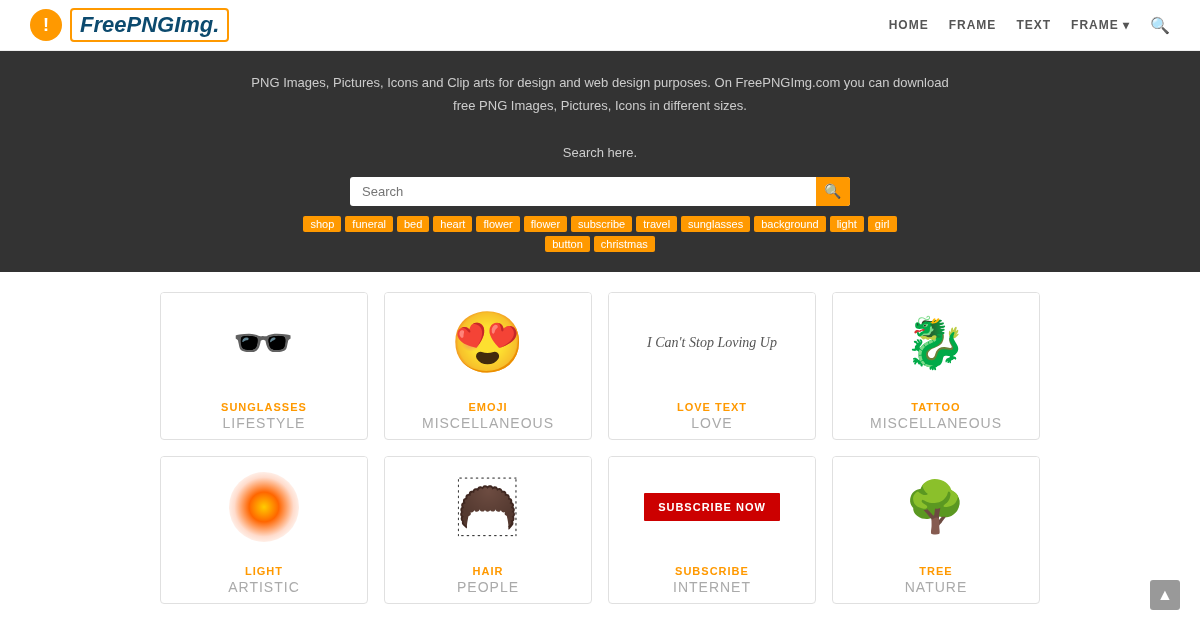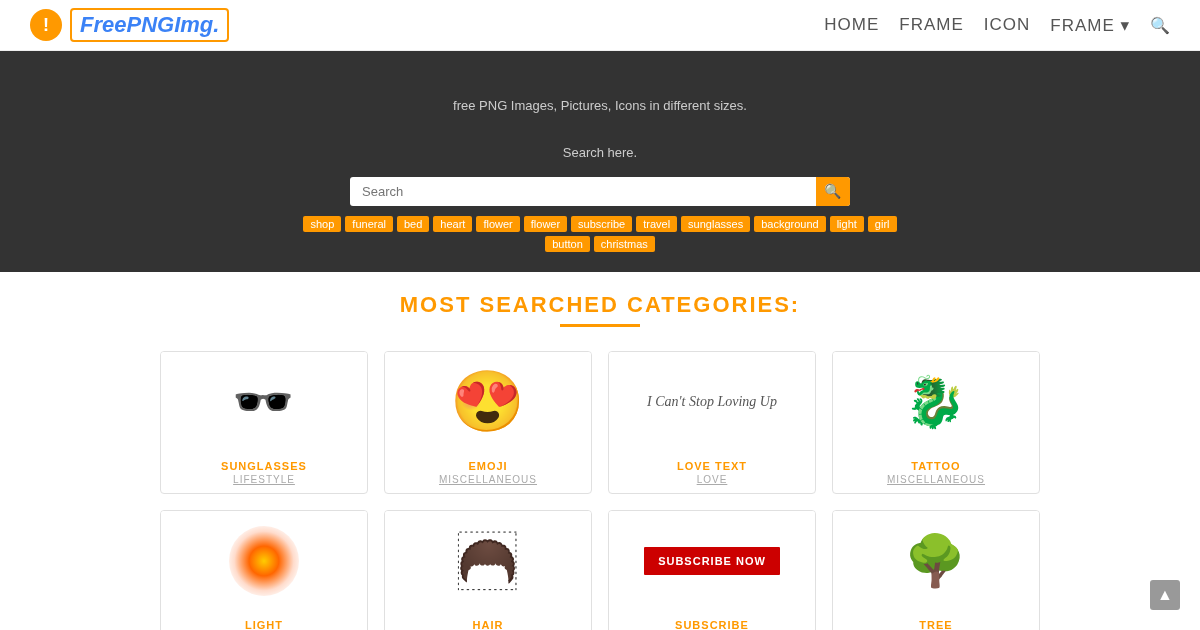--- a/index.html
+++ b/index.html
@@ -27,36 +27,36 @@
       display: flex;
       align-items: center;
       justify-content: center;
       color: #fff;
       font-weight: bold;
       font-size: 18px;
     }
     #logo-text {
       font-size: 22px;
       font-style: italic;
-      color: #3b82f6;
+      color: #0c4a6e;
       border: 2px solid #f90;
       padding: 2px 8px;
       border-radius: 4px;
       font-weight: bold;
     }
     #nav {
       display: flex;
       align-items: center;
       gap: 20px;
     }
     #nav a {
       text-decoration: none;
       color: #555;
-      font-size: 17px;
-      font-weight: 400;
+      font-size: 12px;
+      font-weight: 700;
       letter-spacing: 1px;
     }
     #search-icon-nav {
       color: #555;
       font-size: 16px;
       cursor: pointer;
     }
 
     
     #hero {
@@ -170,26 +170,25 @@
     }
     .cat-label {
       padding: 8px 4px 2px;
       font-size: 11px;
       font-weight: 900;
       color: #f90;
       letter-spacing: 1px;
       text-transform: uppercase;
     }
     .cat-sublabel {
-      font-size: 10px;
+      font-size: 14px;
       color: #aaa;
       letter-spacing: 1px;
       padding-bottom: 8px;
       text-transform: uppercase;
-      text-decoration: underline;
     }
 
     
     #scroll-top {
       position: fixed;
       bottom: 20px;
       right: 20px;
       width: 30px;
       height: 30px;
       background: #999;
@@ -231,29 +230,29 @@
 <body>
 
 <div id="header">
   <div id="logo-area">
     <div id="logo-icon">!</div>
     <div id="logo-text">FreePNGImg.</div>
   </div>
   <nav id="nav">
     <a>HOME</a>
     <a>FRAME</a>
-    <a>ICON</a>
+    <a>TEXT</a>
     <a>FRAME ▾</a>
     <span id="search-icon-nav">🔍</span>
   </nav>
 </div>
 
 <div id="hero">
   <p>
-    <br>
+    <span>PNG Images, Pictures, Icons and Clip arts for design and web design purposes. On FreePNGImg.com you can download</span><br>
     <span>free PNG Images, Pictures, Icons in different sizes.</span><br>
     <br>
     <span>Search here.</span>
   </p>
   <div id="search-bar-wrap">
     <input id="search-input" type="text" placeholder="Search" style="">
     <button id="search-btn">🔍</button>
   </div>
   <div id="tag-bar">
 
@@ -269,26 +268,20 @@
       <span class="tag">background</span>
       <span class="tag">light</span>
       <span class="tag">girl</span>
       <span class="tag">button</span>
       <span class="tag">christmas</span>
     </div>
 </div>
 
 <div id="main">
 
-  <div class="section-title">
-    <h2>
-      <span>MOST SEARCHED CATEGORIES</span><span style="color:#f90;">:</span>
-    </h2>
-    <div class="title-underline"></div>
-  </div>
 
   <div class="category-grid" id="cat-grid">
 
   <div class="cat-card">
       <div class="cat-img">
         <span class="sunglasses-visual" title="sunglasses">🕶️</span>
       </div>
       <div class="cat-label">SUNGLASSES</div>
       <div class="cat-sublabel">LIFESTYLE</div>
     </div>

